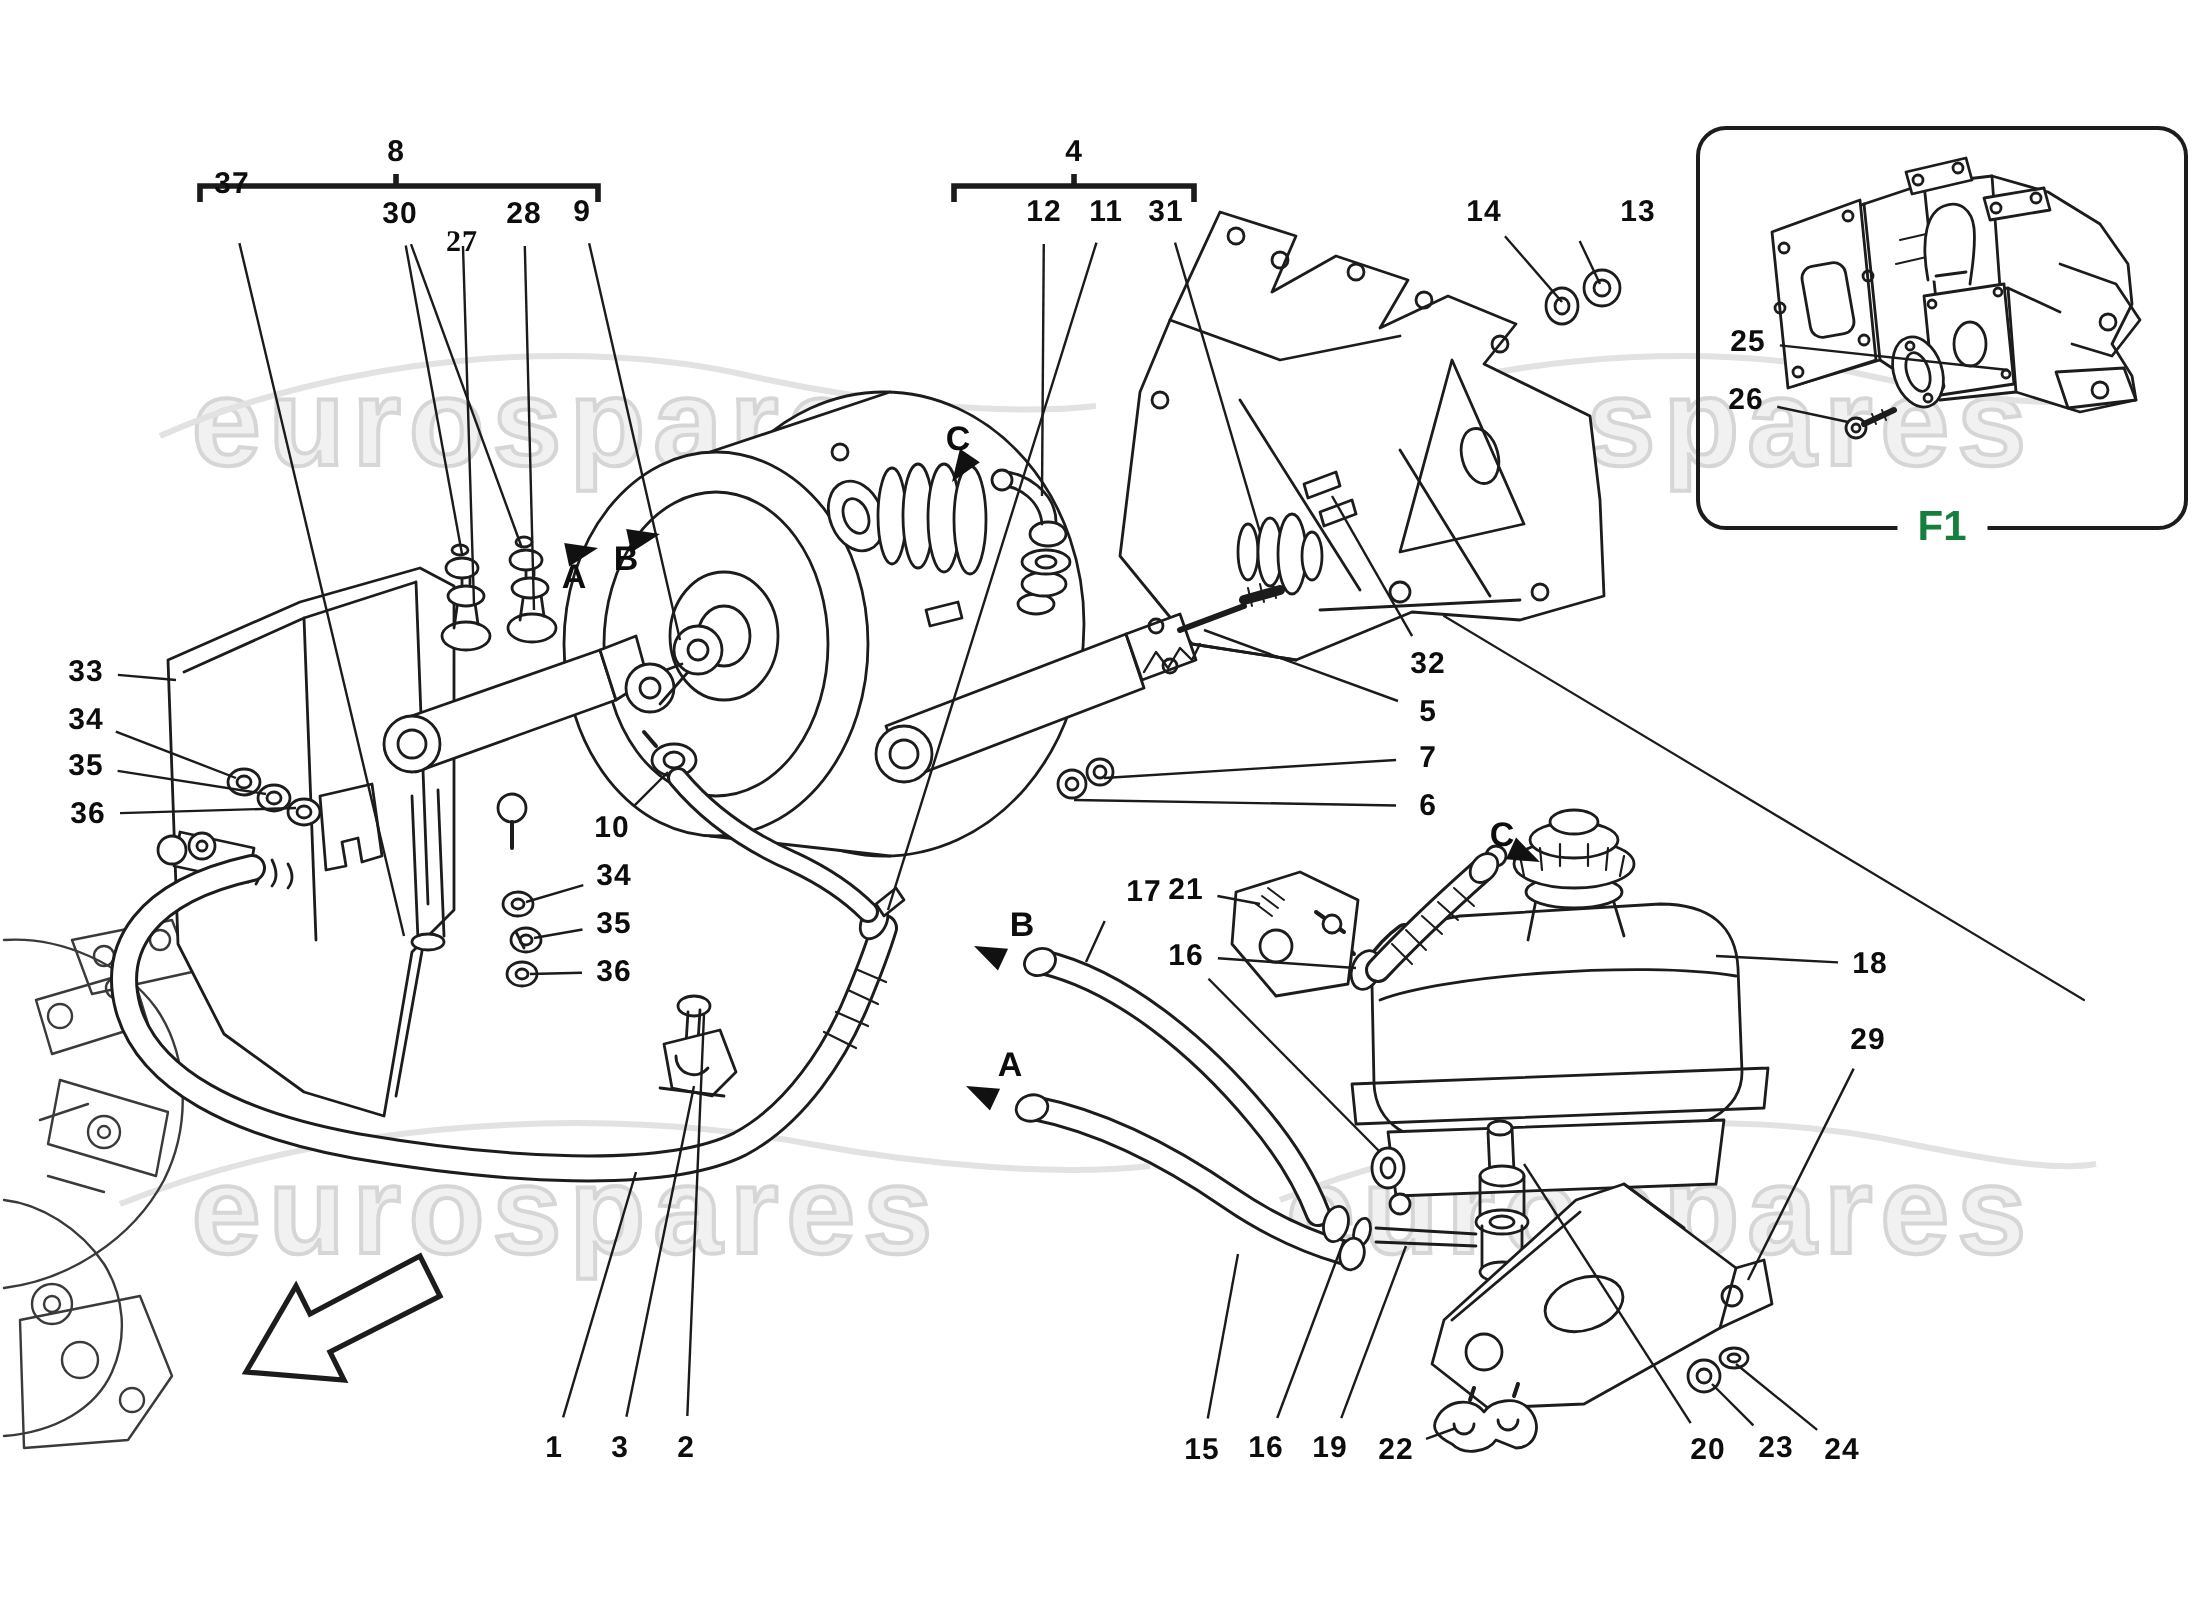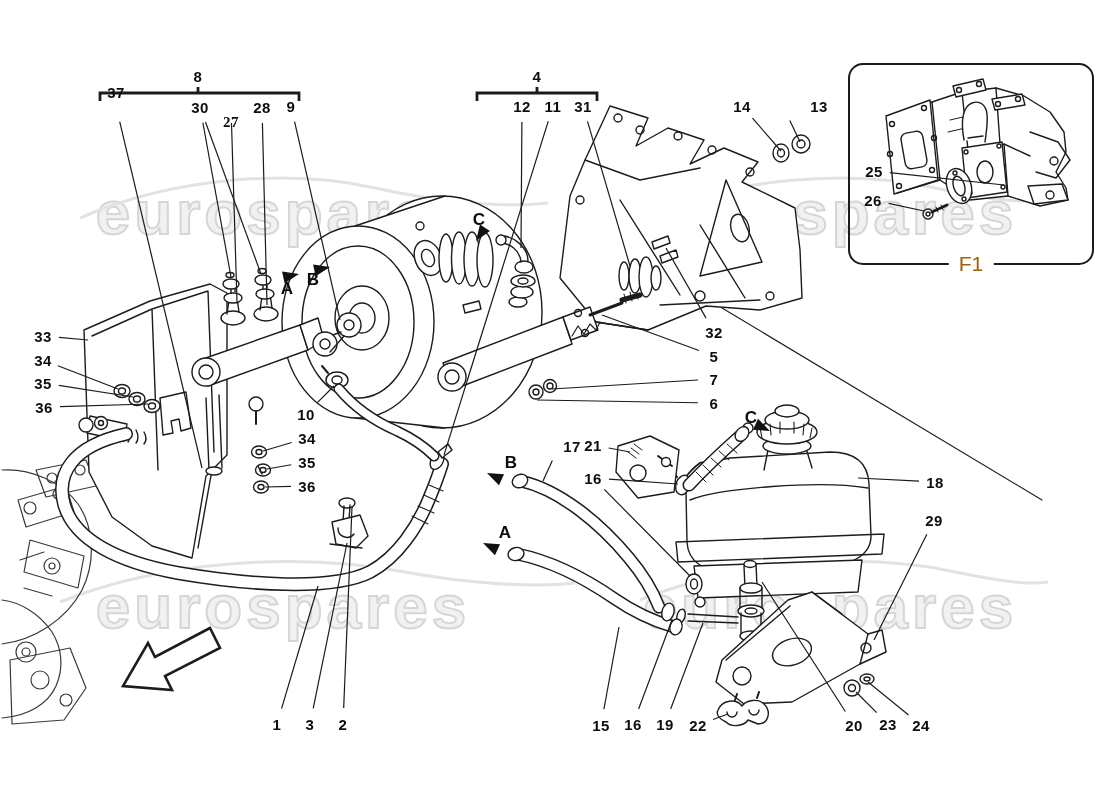--- a/index.html
+++ b/index.html
@@ -7,21 +7,21 @@
          font-family:"Liberation Sans",sans-serif;}
   .stage svg.art{position:absolute;left:0;top:0;}
   .wm{position:absolute;transform:translate(-50%,-50%);
       font-size:62px;font-weight:bold;letter-spacing:4px;
       color:#f1f1f1;-webkit-text-stroke:2px #d6d6d6;white-space:nowrap;user-select:none;}
   .part-label{position:absolute;transform:translate(-50%,-50%);
       font-size:15px;font-weight:bold;color:#0d0d0d;letter-spacing:.5px;white-space:nowrap;}
   .dir-label{position:absolute;transform:translate(-50%,-50%);
       font-size:17px;font-weight:bold;color:#0d0d0d;}
   .f1-label{position:absolute;transform:translate(-50%,-50%);
-      font-size:21px;font-weight:normal;color:#a16207;background:#fff;padding:0 10px;}
+      font-size:21px;font-weight:bold;color:#15803d;background:#fff;padding:0 10px;}
 </style>
 </head>
 <body>
 
 <div class="stage">
 
   <div id="wm-layer">
       <div class="wm" style="left: 283px; top: 212px;">eurospares</div>
       <div class="wm" style="left: 830px; top: 212px;">eurospares</div>
       <div class="wm" style="left: 283px; top: 606px;">eurospares</div>

